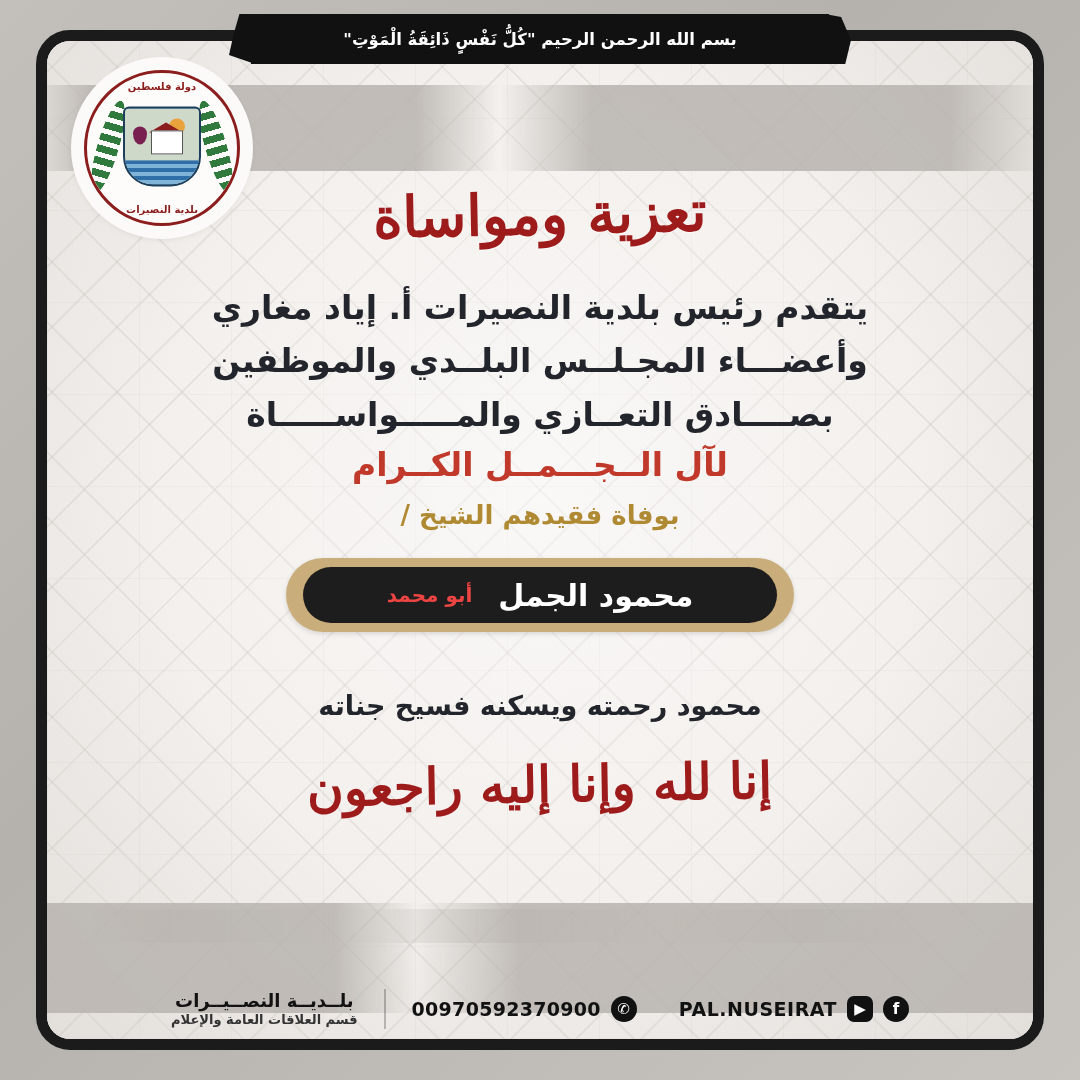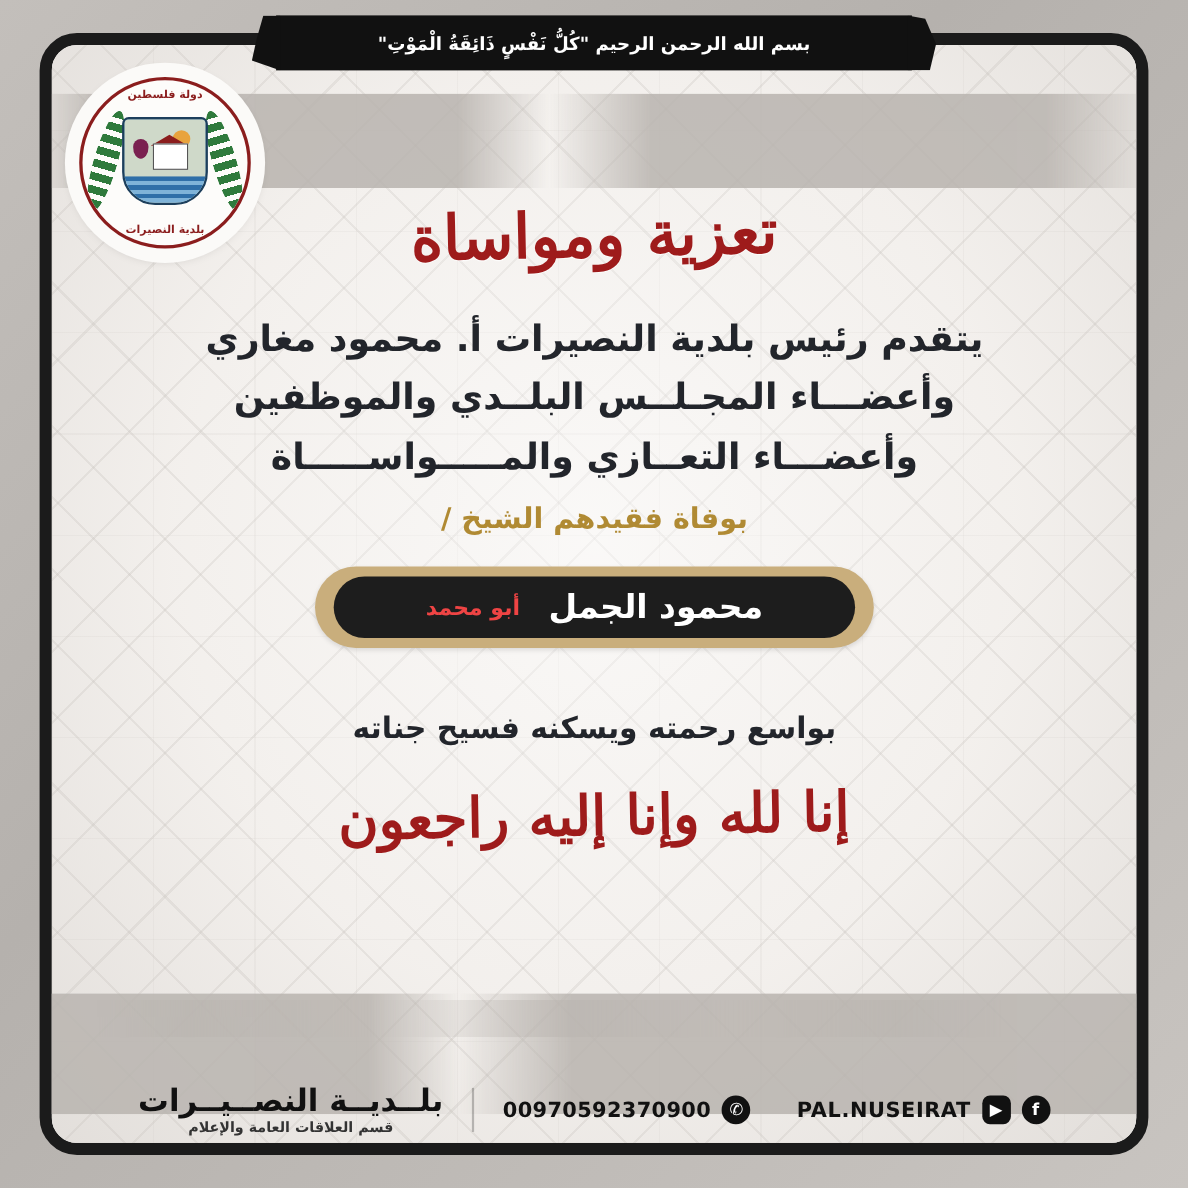--- a/index.html
+++ b/index.html
@@ -73,21 +73,21 @@
     content:"";position:absolute;top:0;height:100%;width:26px;background:#111;
   }
   .ribbon:before{left:-22px;clip-path:polygon(40% 0,100% 0,100% 100%,0 82%,18% 40%);}
   .ribbon:after{right:-22px;clip-path:polygon(0 0,62% 6%,100% 52%,78% 100%,0 100%);}
   .ribbon span{
     color:#fff;font-size:16.5px;font-weight:bold;letter-spacing:.2px;
     white-space:nowrap;
   }
   
   .logo{
-    position:absolute;left:64px;top:62px;
+    position:absolute;left:76px;top:62px;
     width:172px;height:172px;border-radius:50%;
     background:#fbfaf8;
     box-shadow:0 0 0 5px #fbfaf8, 0 2px 10px rgba(0,0,0,.18);
     z-index:7;
     display:flex;align-items:center;justify-content:center;
   }
   .logo .inner{
     width:150px;height:150px;border-radius:50%;
     border:3px solid #8b1d1d;
     position:relative;
@@ -194,56 +194,57 @@
     background:#111;color:#fff;
     display:flex;align-items:center;justify-content:center;
     font-size:15px;font-weight:bold;
   }
   .ic.yt{border-radius:7px;}
   .ic.wa{background:#111;}
   .handle{font-size:19px;font-weight:bold;color:#111;letter-spacing:.5px;margin-left:32px;}
   .phone{font-size:19px;font-weight:bold;color:#111;letter-spacing:.3px;}
   .sep{width:2px;height:40px;background:#111;opacity:.25;}
   .foot-ar{text-align:center;line-height:1.25;}
-  .foot-ar .l1{font-size:28px;font-weight:bold;color:#111;letter-spacing:2px;}
+  .foot-ar .l1{font-size:18px;font-weight:bold;color:#111;letter-spacing:2px;}
   .foot-ar .l2{font-size:13px;font-weight:bold;color:#333;}
 </style>
 </head>
 <body>
 
 <div class="poster">
 
   <div class="black-frame">
     <div class="pattern"></div>
     <div class="vignette"></div>
     <div class="brush top"></div>
     <div class="brush bottom"></div>
     <div class="brush bottom2"></div>
 
     <div class="content">
 
       <div class="title-ar">تعزية ومواساة</div>
 
       <div class="body-block">
-        <div class="body-line">يتقدم رئيس بلدية النصيرات أ. محمود مغاري</div>
+        <div class="body-line">يتقدم رئيس بلدية النصيرات أ. إياد مغاري</div>
         <div class="body-line">وأعضـــاء المجـلــس البلــدي والموظفين</div>
-        <div class="body-line">وأعضـــاء التعــازي والمـــــواســـــاة</div>
-      </div>
-
+        <div class="body-line">بصــــادق التعــازي والمـــــواســـــاة</div>
+      </div>
+
+      <div class="line-red">لآل الــجـــمــل الكــرام</div>
       <div class="line-gold">بوفاة فقيدهم الشيخ /</div>
 
       <div class="pill-wrap">
         <div class="pill-inner">
           <span class="pill-name">محمود الجمل</span>
           <span class="pill-kunya">أبو محمد</span>
         </div>
       </div>
 
       <div class="dua">
-        <div>بواسع رحمته ويسكنه فسيح جناته</div>
+        <div>محمود رحمته ويسكنه فسيح جناته</div>
       </div>
 
       <div class="inna">إنا لله وإنا إليه راجعون</div>
     </div>
   </div>
 
   <div class="ribbon">
     <span>بسم الله الرحمن الرحيم "كُلُّ نَفْسٍ ذَائِقَةُ الْمَوْتِ"</span>
   </div>
 

